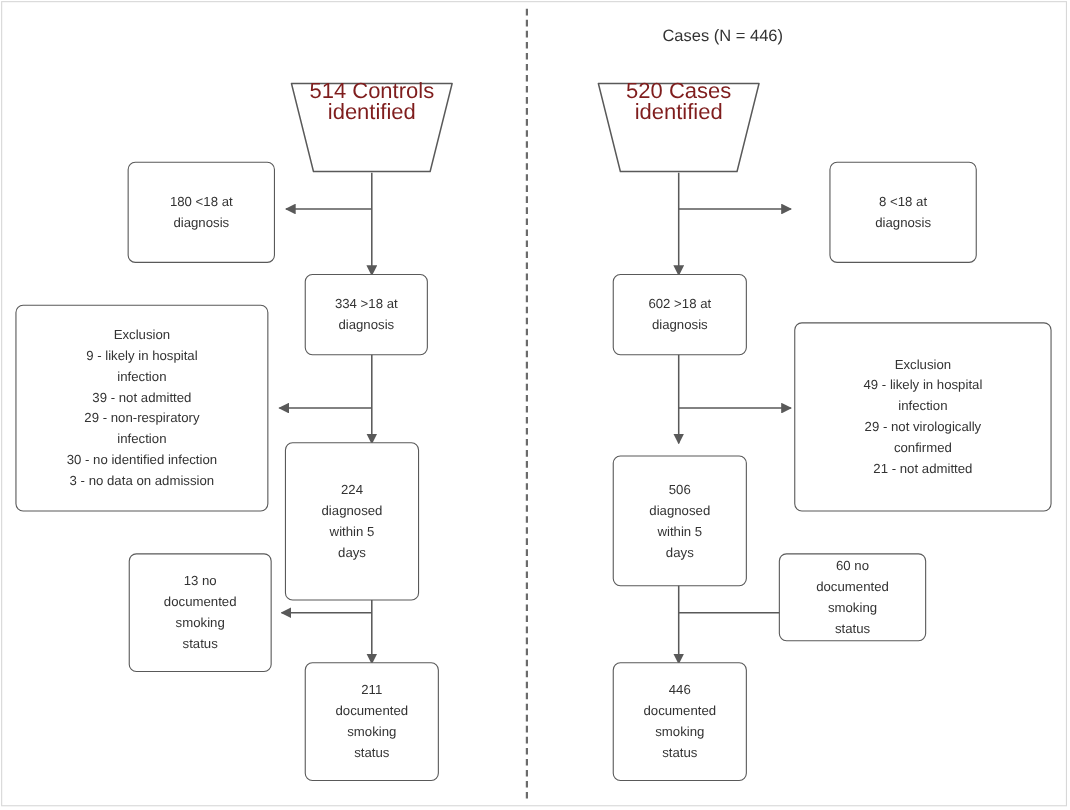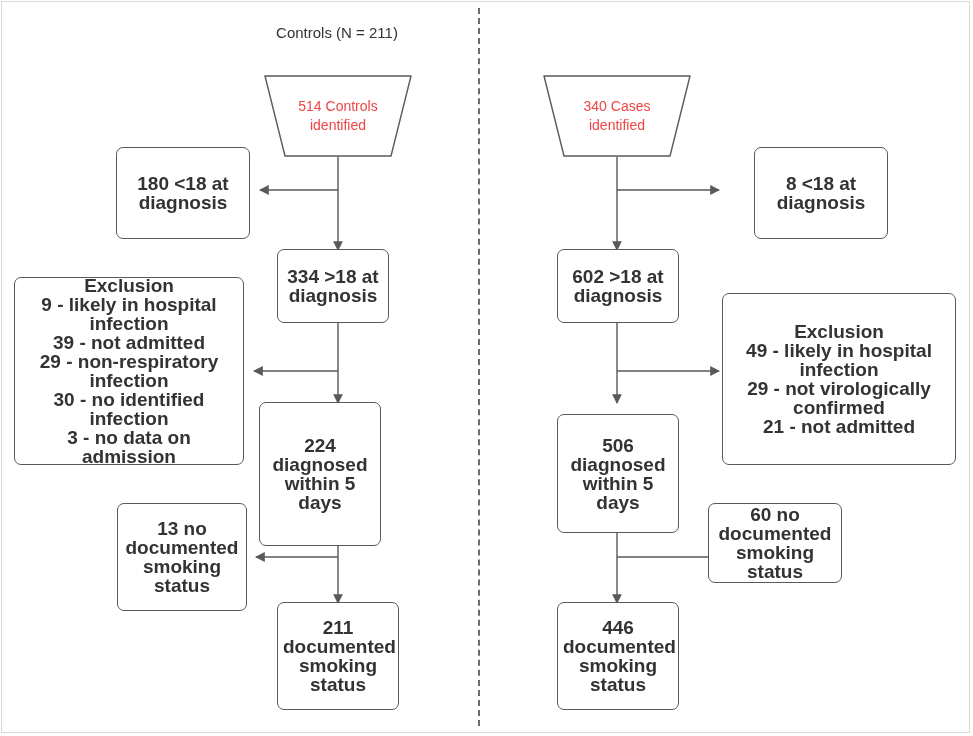--- a/index.html
+++ b/index.html
@@ -39,37 +39,36 @@
     height: 718px;
     border-left: 2px dashed #6b6b6b;
   }
   .node {
     position: absolute;
     box-sizing: border-box;
     border: 1.4px solid #595959;
     border-radius: 7px;
     background: #ffffff;
     color: #333333;
-    font-size: 19px;
+    font-size: 12px;
     line-height: 19px;
     display: flex;
     align-items: center;
     justify-content: center;
     text-align: center;
     padding: 14px 5px;
-    font-weight: bold;
   }
   .node span { display: block; width: 100%; white-space: pre-line; }
   .trap {
     position: absolute;
-    color: #ef4444;
-    font-size: 14px;
+    color: #7f1d1d;
+    font-size: 20px;
     line-height: 19px;
     display: flex;
-    align-items: center;
+    align-items: flex-start;
     justify-content: center;
     text-align: center;
   }
   .trap svg { position: absolute; left: 0; top: 0; }
   .trap span { position: relative; white-space: pre-line; }
   svg.edges {
     position: absolute;
     left: 0;
     top: 0;
     width: 973px;
@@ -77,21 +76,21 @@
     pointer-events: none;
   }
 </style>
 </head>
 <body>
 
 <div id="page">
 
   <div class="frame"></div>
 
-  <div class="col-title" style="left:157px; top:24px; width:360px;">Controls (N = 211)</div>
+  <div class="col-title" style="left:457px; top:24px; width:400px;">Cases (N = 446)</div>
 
   <div class="divider"></div>
 
   <svg class="edges" xmlns="http://www.w3.org/2000/svg">
     <defs>
       <marker id="arr" viewBox="0 0 10 10" refX="9" refY="5" markerWidth="7" markerHeight="7" orient="auto-start-reverse">
         <path d="M 0 0 L 10 5 L 0 10 z" fill="#595959"></path>
       </marker>
     </defs>
     <g stroke="#595959" stroke-width="1.4" fill="none">
@@ -159,21 +158,21 @@
     <span>211
 documented
 smoking
 status</span>
   </div>
 
   <div class="trap" style="left:537px; top:74px; width:160px; height:84px;">
     <svg width="160" height="84" xmlns="http://www.w3.org/2000/svg">
       <path d="M 7 2 L 153 2 L 133 82 L 27 82 Z" fill="#ffffff" stroke="#595959" stroke-width="1.4" stroke-linejoin="round"></path>
     </svg>
-    <span>340 Cases
+    <span>520 Cases
 identified</span>
   </div>
 
   <div class="node" style="left:754px; top:147px; width:134px; height:92px;">
     <span>8 &lt;18 at
 diagnosis</span>
   </div>
 
   <div class="node" style="left:557px; top:249px; width:122px; height:74px;">
     <span>602 &gt;18 at

